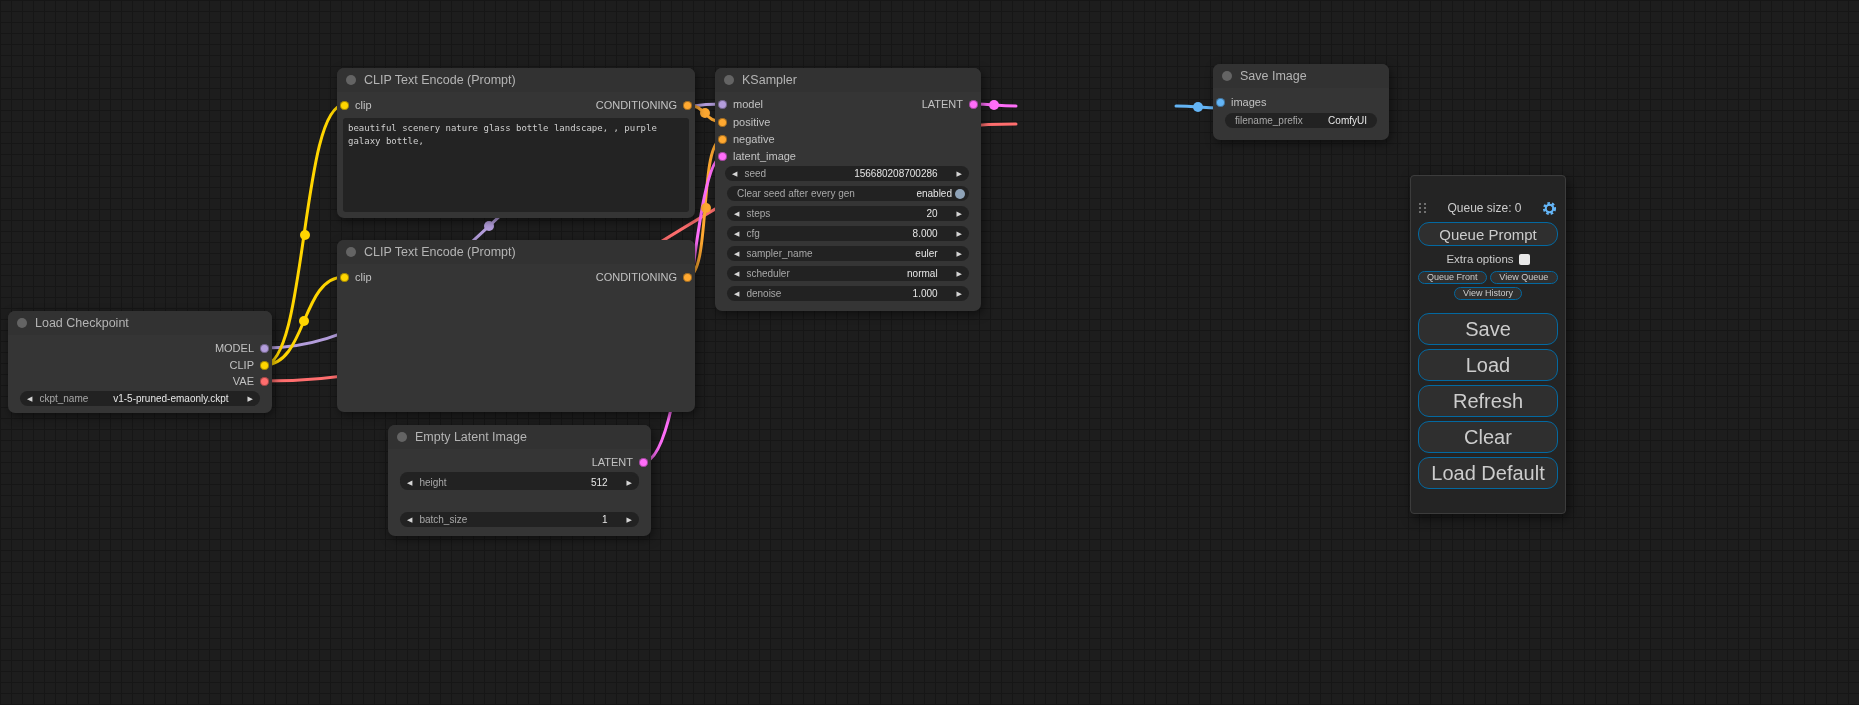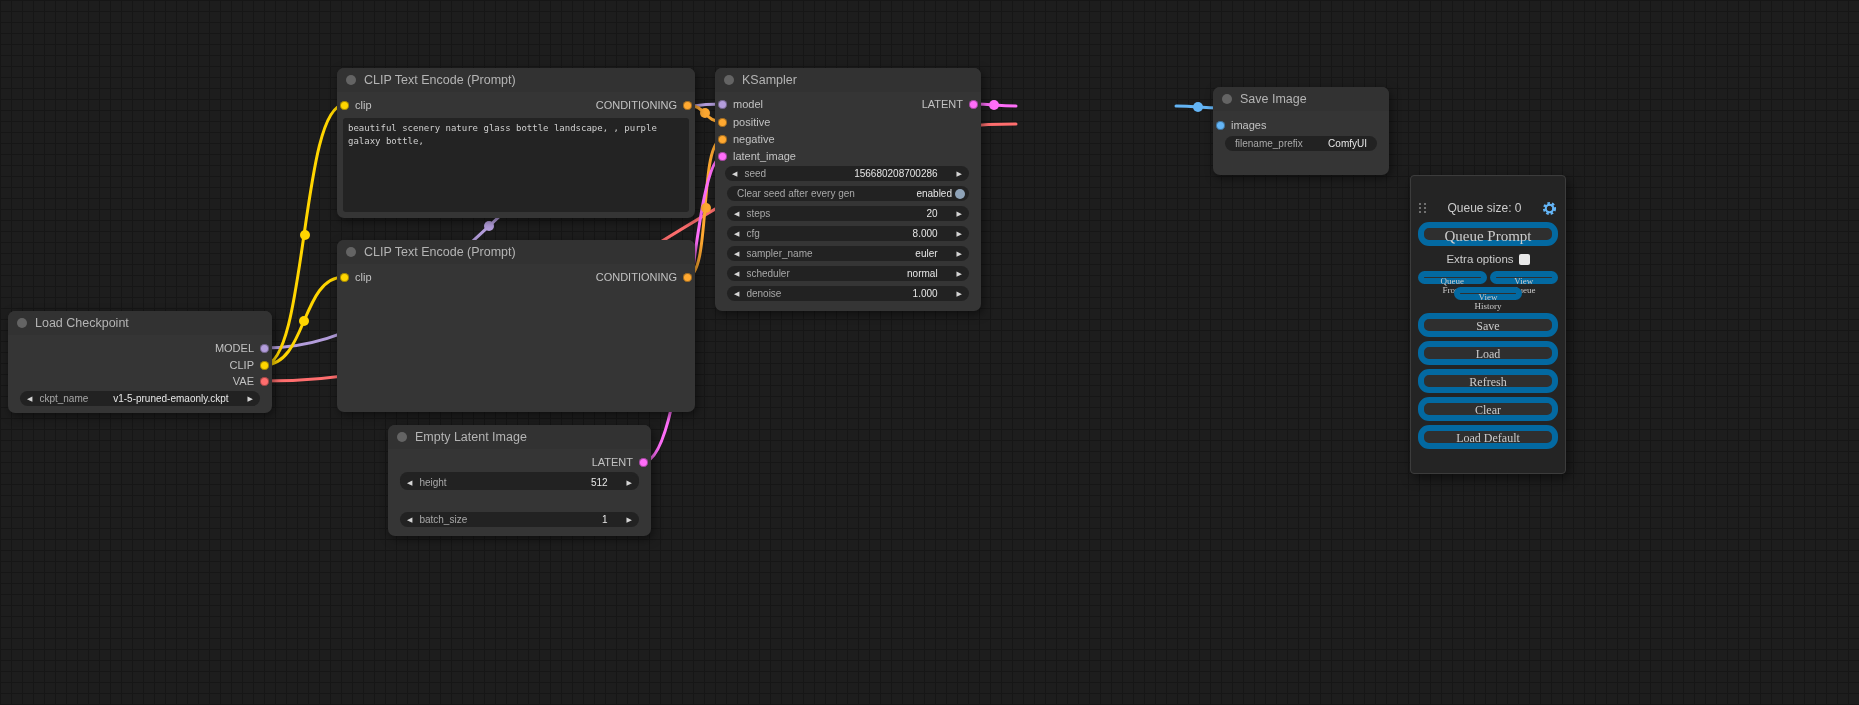--- a/index.html
+++ b/index.html
@@ -23,29 +23,29 @@
   .widget.noarrows .wlabel{margin-left:3px}
   .widget.noarrows .wvalue{margin-right:3px}
   .toggle-dot{width:10px;height:10px;border-radius:50%;flex:none;margin-right:-3px}
   .textarea{position:absolute;left:6px;right:6px;background:#232323;border-radius:3px;padding:4px 5px;font-family:"DejaVu Sans Mono",monospace;font-size:9px;line-height:1.4;color:#cfcfcf;white-space:pre-wrap;word-break:break-word;overflow:hidden}
   .queue-panel{position:absolute;z-index:5;width:156px;background:#242424;border:1px solid #3c3c3c;border-radius:4px;box-shadow:3px 4px 12px rgba(0,0,0,.55);padding:22px 7px;display:flex;flex-direction:column}
   .qp-header{display:flex;align-items:center;justify-content:space-between;height:18px;margin:1px 1px 5px}
   .queue-size{font-size:12px;color:#ccc}
   .drag-handle{width:8px;height:11px;position:relative}
   .drag-handle::before{content:"";position:absolute;left:0;top:0;width:2px;height:2px;border-radius:50%;background:#8a8a8a;
     box-shadow:0 4px 0 #8a8a8a,0 8px 0 #8a8a8a,5px 0 0 #8a8a8a,5px 4px 0 #8a8a8a,5px 8px 0 #8a8a8a}
-  button{font-family:Liberation Serif, serif;background:#2f2f2f;border:6px solid #0369a1;color:#ccc;cursor:pointer}
+  button{font-family:Liberation Sans, sans-serif;background:#2f2f2f;border:1px solid #0369a1;color:#ccc;cursor:pointer}
   .qp-big{height:24px;border-radius:11px;font-size:15px;margin-bottom:7px}
   .extra-row{display:flex;align-items:center;justify-content:center;gap:5px;font-size:11.5px;color:#ccc;margin-bottom:6px}
   .checkbox{width:11px;height:11px;border-radius:2px}
   .small-row{display:flex;gap:3px;margin-bottom:3px}
   .small-row.center{justify-content:center;margin-bottom:13px}
   .qp-small{height:13px;border-radius:7px;font-size:9px;line-height:1;flex:1;padding:0 6px}
   .small-row.center .qp-small{flex:0 0 auto;width:68px}
-  .qp-med{height:24px;border-radius:11px;font-size:12px;margin-bottom:4px}
+  .qp-med{height:32px;border-radius:11px;font-size:20px;margin-bottom:4px}
   .qp-med:last-child{margin-bottom:2px}
 </style>
 </head>
 <body>
 
 <div class="canvas">
 
   <svg class="wires" width="1859" height="705">
     <path d="M264,348 C455,348 520,104 723,104" stroke="#b39ddb"></path>
     <path d="M264,365 C307,365 301,105 344,105" stroke="#ffd500"></path>
@@ -214,21 +214,21 @@
     </div>
     <div class="widget" style="left:12px;right:12px;top:218px">
       <span class="arr">◀</span>
       <span class="wlabel">denoise</span>
       <span class="wvalue">1.000</span>
       <span class="arr">▶</span>
     </div>
   </div>
 
 
-  <div class="node" style="left:1213px;top:87px;width:176px;height:88px">
+  <div class="node" style="left:1213px;top:64px;width:176px;height:76px">
     <div class="title">
       <span class="cdot"></span>
       <span>Save Image</span>
     </div>
     <div class="slot in" style="top:31px">
       <span class="pdot" style="background: rgb(100, 181, 246);"></span>
       <span>images</span>
     </div>
     <div class="widget noarrows" style="left:12px;right:12px;top:49px">
       <span class="wlabel">filename_prefix</span>

